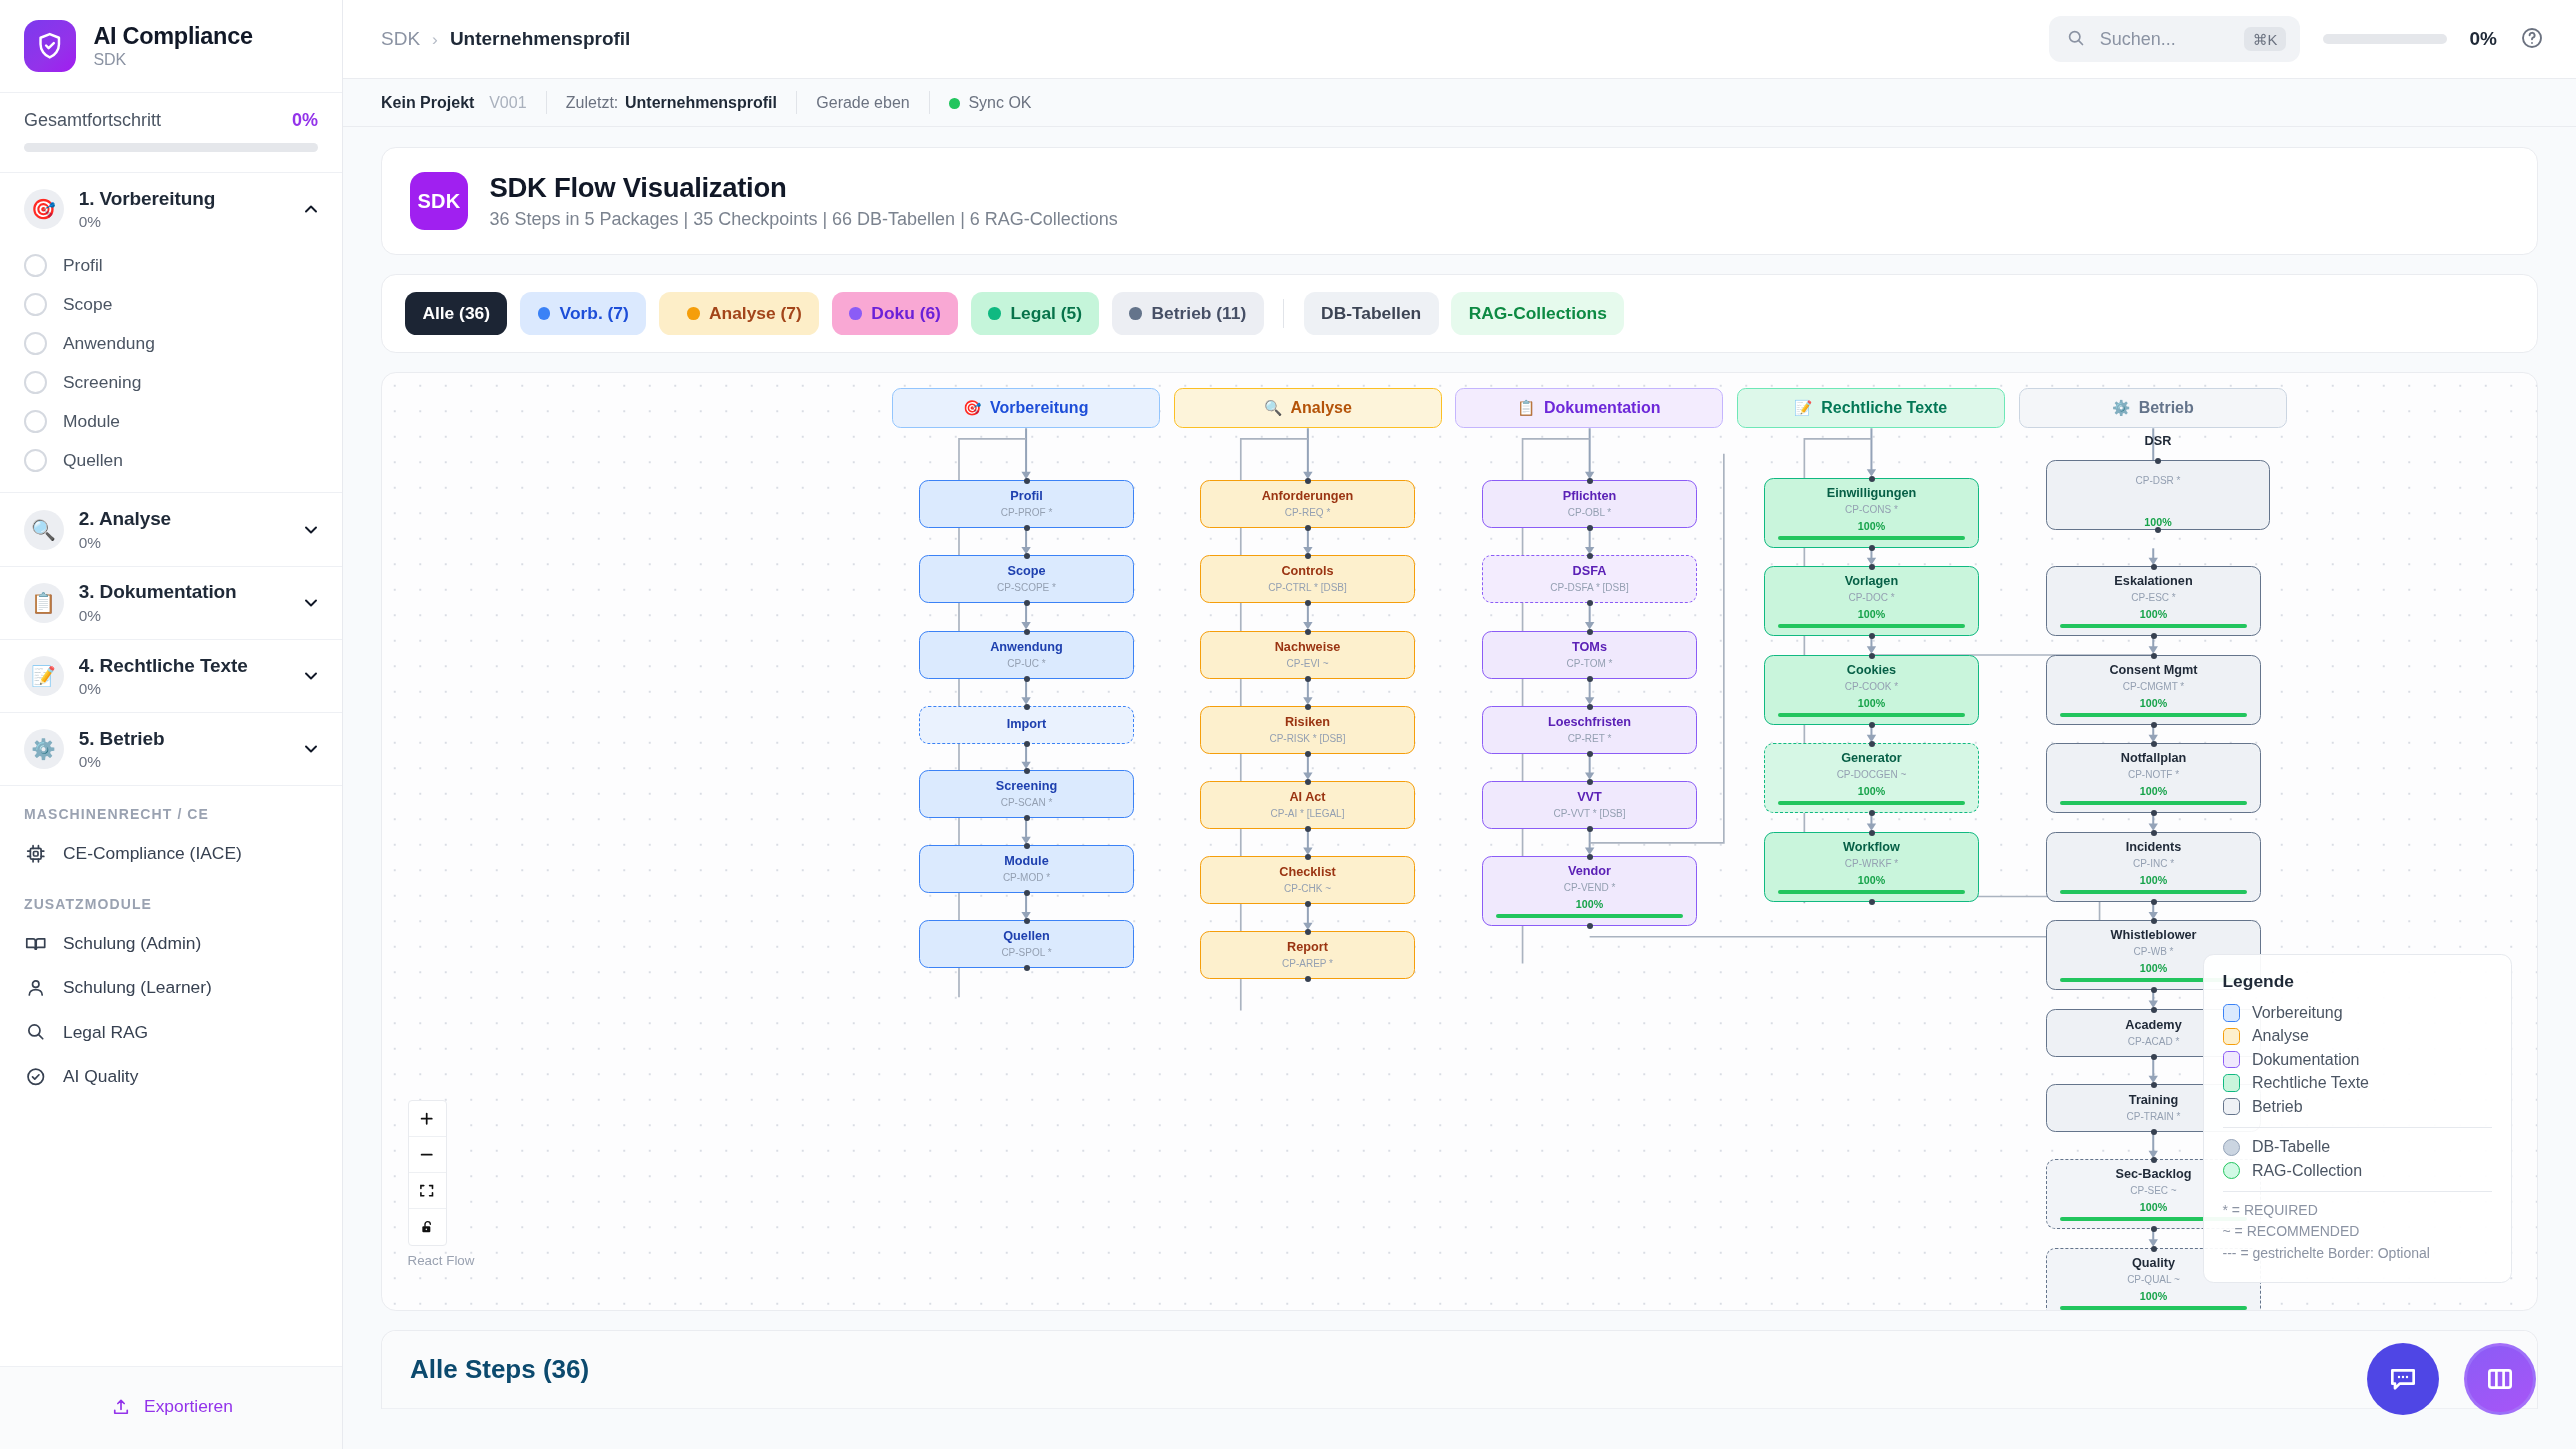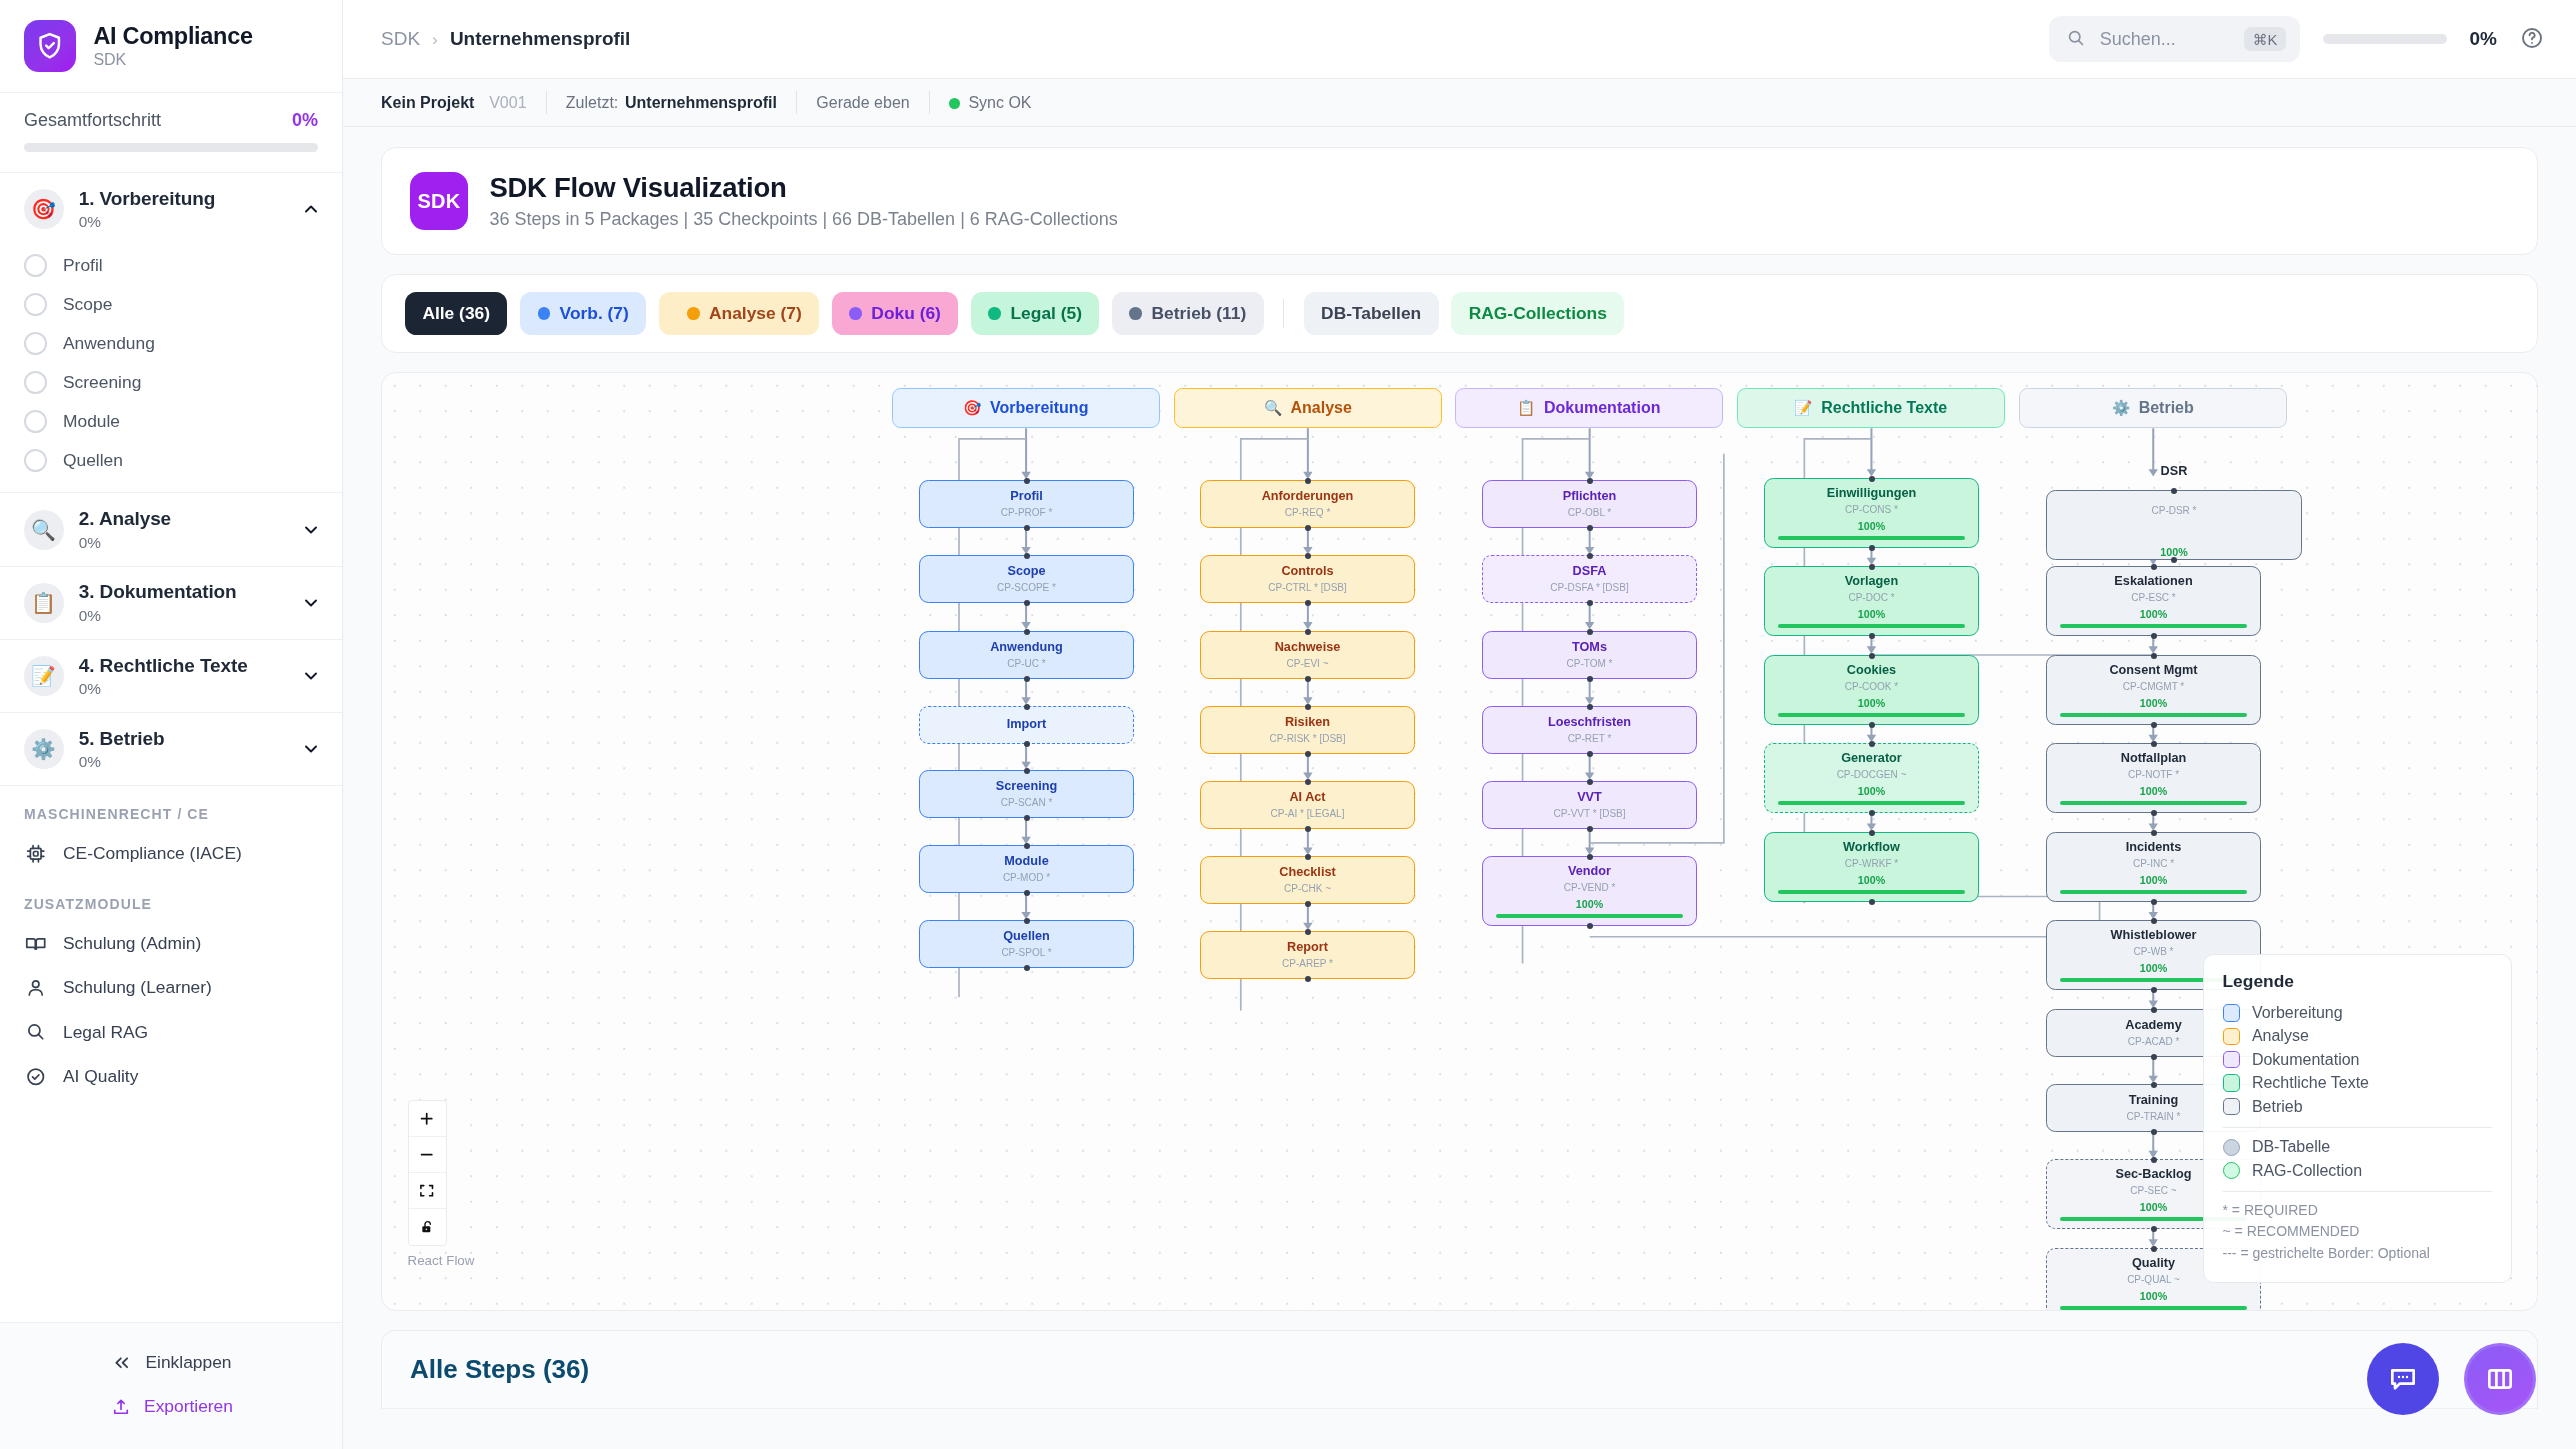--- a/index.html
+++ b/index.html
@@ -334,28 +334,20 @@
                 <circle cx="12" cy="12" r="8.6"></circle>
                 <path d="m8.4 12.2 2.5 2.5 4.7-4.9"></path>
               </svg>
           </span>
           <span class="sb-link-label">AI Quality</span>
         </div>
       </div>
     </div>
 
     <div class="sb-foot">
-      <div class="sb-foot-btn">
-        <span class="sb-ico">
-          <svg width="21.5" height="21.5" viewBox="0 0 24 24" fill="none" stroke="#374151" stroke-width="2" stroke-linecap="round" stroke-linejoin="round">
-              <path d="m11 17-5-5 5-5M18 17l-5-5 5-5"></path>
-            </svg>
-        </span>
-        <span class="sb-foot-label">Einklappen</span>
-      </div>
       <div class="sb-foot-btn">
         <span class="sb-ico">
           <svg width="20" height="20" viewBox="0 0 24 24" fill="none" stroke="#9333ea" stroke-width="2" stroke-linecap="round" stroke-linejoin="round">
               <path d="M12 15V4M8.2 7.8 12 4l3.8 3.8M4.5 16v3.5h15V16"></path>
             </svg>
         </span>
         <span class="sb-foot-label accent">Exportieren</span>
       </div>
     </div>
   </aside>
@@ -705,21 +697,21 @@
               <span class="nhdl b"></span>
             </div>
             <div class="node n-gren" style="left: 1382px; top: 459px; width: 215px; height: 70px;">
               <span class="nhdl t"></span>
               <span class="nt">Workflow</span>
               <span class="ns">CP-WRKF *</span>
               <span class="np">100%</span>
               <span class="nbar"></span>
               <span class="nhdl b"></span>
             </div>
-            <div class="node n-gray" style="left: 1664px; top: 117px; width: 256px; height: 70px; gap: 24px;">
+            <div class="node n-gray" style="left: 1664px; top: 87px; width: 224px; height: 70px; gap: 24px;">
               <span class="nhdl t"></span>
               <span class="nt">DSR</span>
               <span class="ns">CP-DSR *</span>
               <span class="np">100%</span>
               <span class="nbar"></span>
               <span class="nhdl b"></span>
             </div>
             <div class="node n-gray" style="left: 1664px; top: 193px; width: 215px; height: 70px;">
               <span class="nhdl t"></span>
               <span class="nt">Eskalationen</span>

